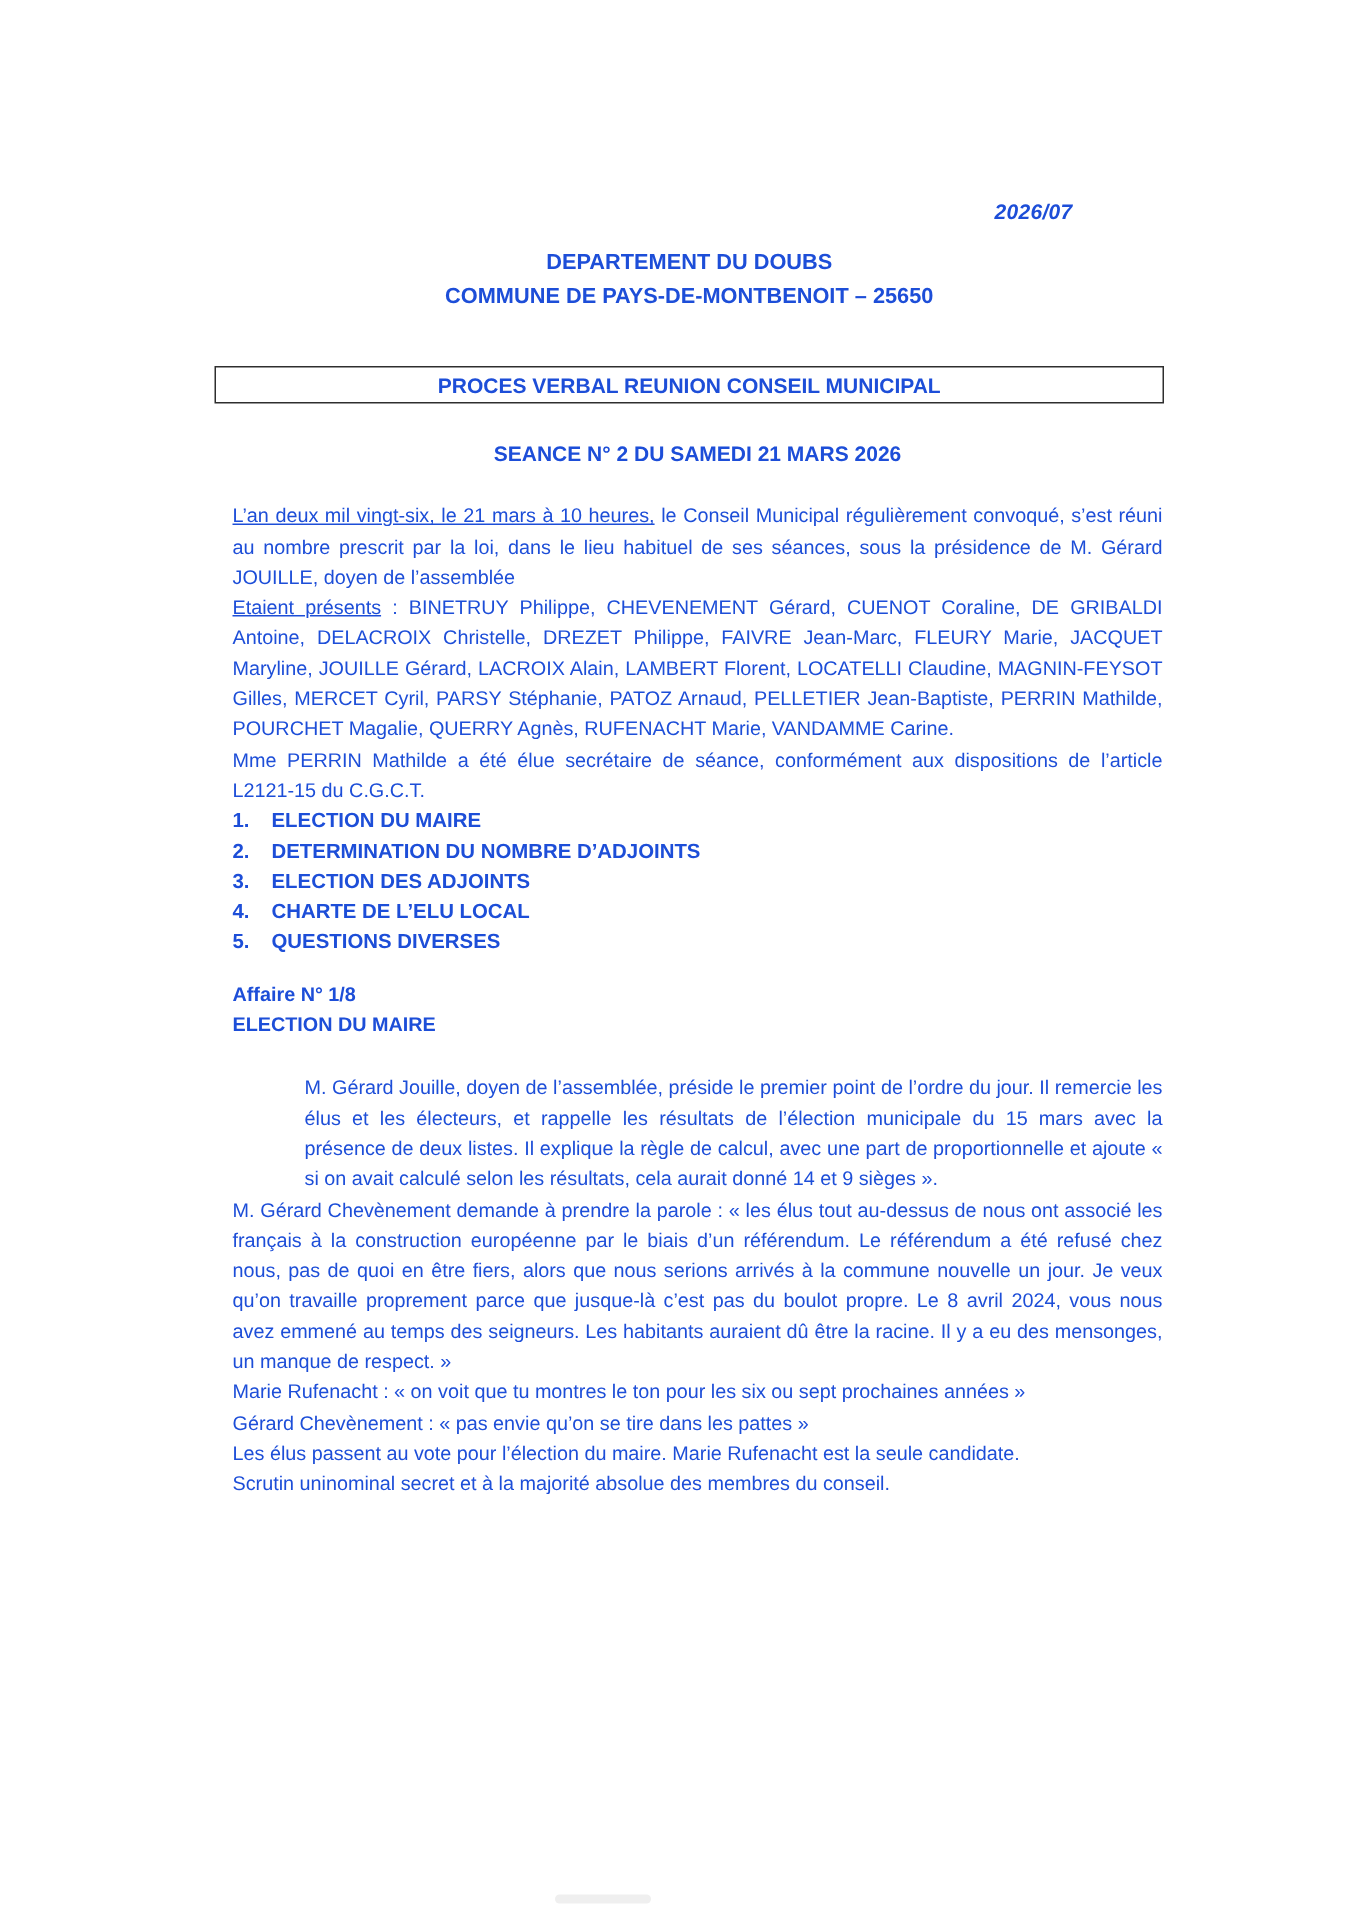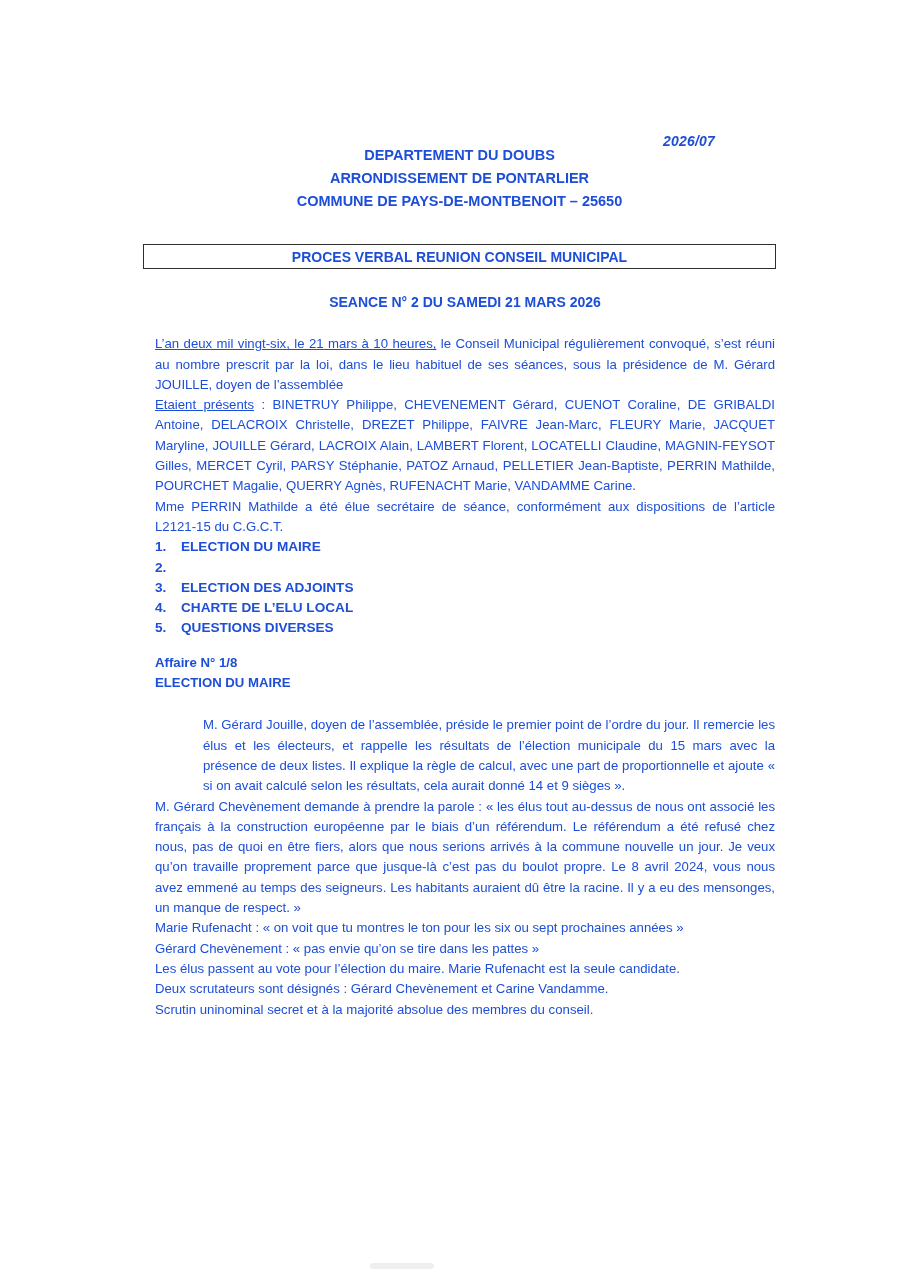--- a/index.html
+++ b/index.html
@@ -11,21 +11,21 @@
     color:#1d4ed8;
     overflow:hidden;
     margin:0 auto;
   }
   .page-number {
     position:absolute; top:133px; left:663px;
     font-size:14px; font-style:italic; font-weight:bold;
     letter-spacing:.2px;
   }
   .dept-header {
-    position:absolute; top:144px; left:143px; width:633px;
+    position:absolute; top:164px; left:143px; width:633px;
     text-align:center; font-weight:bold; font-size:14.5px; line-height:23px;
   }
   .title-box {
     position:absolute; top:244px; left:143px; width:633px; height:25px;
     box-sizing:border-box; border:1.5px solid #2e2e2e;
     display:flex; align-items:center; justify-content:center;
     font-weight:bold; font-size:14px;
   }
   .flow {
     position:absolute; top:292px; left:155px; width:620px;
@@ -53,21 +53,20 @@
 </style>
 </head>
 <body>
 
 <div class="page">
 
   <div class="page-number">2026/07</div>
 
   <div class="dept-header">
     <div>DEPARTEMENT DU DOUBS</div>
-    <div>ARRONDISSEMENT DE PONTARLIER</div>
     <div>COMMUNE DE PAYS-DE-MONTBENOIT – 25650</div>
   </div>
 
   <div class="title-box">
     <span>PROCES VERBAL REUNION CONSEIL MUNICIPAL</span>
   </div>
 
   <div class="flow">
 
 
@@ -80,20 +79,21 @@
     <p>Mme PERRIN Mathilde a été élue secrétaire de séance, conformément aux dispositions de l’article L2121-15 du C.G.C.T.</p>
 
 
     <div class="agenda">
       <div class="agenda-item">
         <span class="num">1.</span>
         <span class="lbl">ELECTION DU MAIRE</span>
       </div>
       <div class="agenda-item">
         <span class="num">2.</span>
+        <span class="lbl">DETERMINATION DU NOMBRE D’ADJOINTS</span>
       </div>
       <div class="agenda-item">
         <span class="num">3.</span>
         <span class="lbl">ELECTION DES ADJOINTS</span>
       </div>
       <div class="agenda-item">
         <span class="num">4.</span>
         <span class="lbl">CHARTE DE L’ELU LOCAL</span>
       </div>
       <div class="agenda-item">
@@ -105,20 +105,19 @@
     <div class="affaire">
       <div>Affaire N° 1/8</div>
       <div>ELECTION DU MAIRE</div>
     </div>
 
     <p class="para-first">M. Gérard Jouille, doyen de l’assemblée, préside le premier point de l’ordre du jour. Il remercie les élus et les électeurs, et rappelle les résultats de l’élection municipale du 15 mars avec la présence de deux listes. Il explique la règle de calcul, avec une part de proportionnelle et ajoute « si on avait calculé selon les résultats, cela aurait donné 14 et 9 sièges ».</p>
     <p>M. Gérard Chevènement demande à prendre la parole : « les élus tout au-dessus de nous ont associé les français à la construction européenne par le biais d’un référendum. Le référendum a été refusé chez nous, pas de quoi en être fiers, alors que nous serions arrivés à la commune nouvelle un jour. Je veux qu’on travaille proprement parce que jusque-là c’est pas du boulot propre. Le 8 avril 2024, vous nous avez emmené au temps des seigneurs. Les habitants auraient dû être la racine. Il y a eu des mensonges, un manque de respect. »</p>
     <p>Marie Rufenacht : « on voit que tu montres le ton pour les six ou sept prochaines années »</p>
     <p>Gérard Chevènement : « pas envie qu’on se tire dans les pattes »</p>
     <p>Les élus passent au vote pour l’élection du maire. Marie Rufenacht est la seule candidate.</p>
-    <p>Deux scrutateurs sont désignés : Gérard Chevènement et Carine Vandamme.</p>
     <p>Scrutin uninominal secret et à la majorité absolue des membres du conseil.</p>
 
   </div>
 
   <div class="smudge"></div>
 
 </div>
 
 </body></html>

